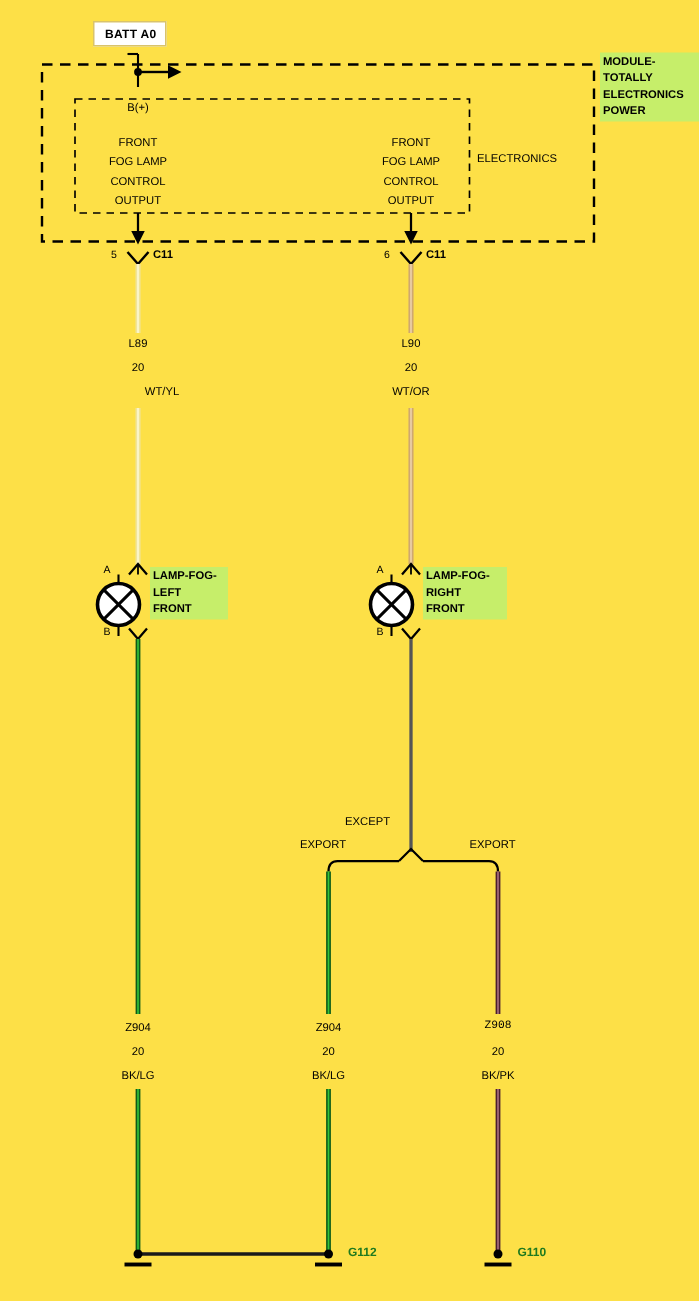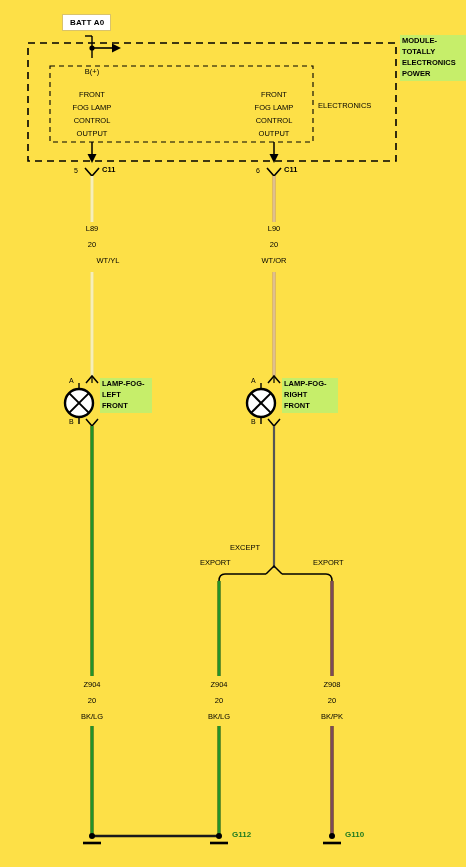--- a/index.html
+++ b/index.html
@@ -203,20 +203,20 @@
   <div class="txt t-small" style="left:313px; top:559px;">EXPORT</div>
 
   <div class="txt t-small t-center" style="left:92px; top:681px;">Z904</div>
   <div class="txt t-small t-center" style="left:92px; top:697px;">20</div>
   <div class="txt t-small t-center" style="left:92px; top:713px;">BK/LG</div>
 
   <div class="txt t-small t-center" style="left:219px; top:681px;">Z904</div>
   <div class="txt t-small t-center" style="left:219px; top:697px;">20</div>
   <div class="txt t-small t-center" style="left:219px; top:713px;">BK/LG</div>
 
-  <div class="txt t-small t-center" style="left:332px; top:681px;">Z908</div>
+  <div class="txt t-small t-center" style="left:332px; top:681px;font-family:Liberation Mono, monospace;">Z908</div>
   <div class="txt t-small t-center" style="left:332px; top:697px;">20</div>
   <div class="txt t-small t-center" style="left:332px; top:713px;">BK/PK</div>
 
   <div class="txt hl-greentext" style="left:232px; top:831px;text-align:center;">G112</div>
   <div class="txt hl-greentext" style="left:345px; top:831px;text-align:right;">G110</div>
 
 </div>
 
 </body></html>

